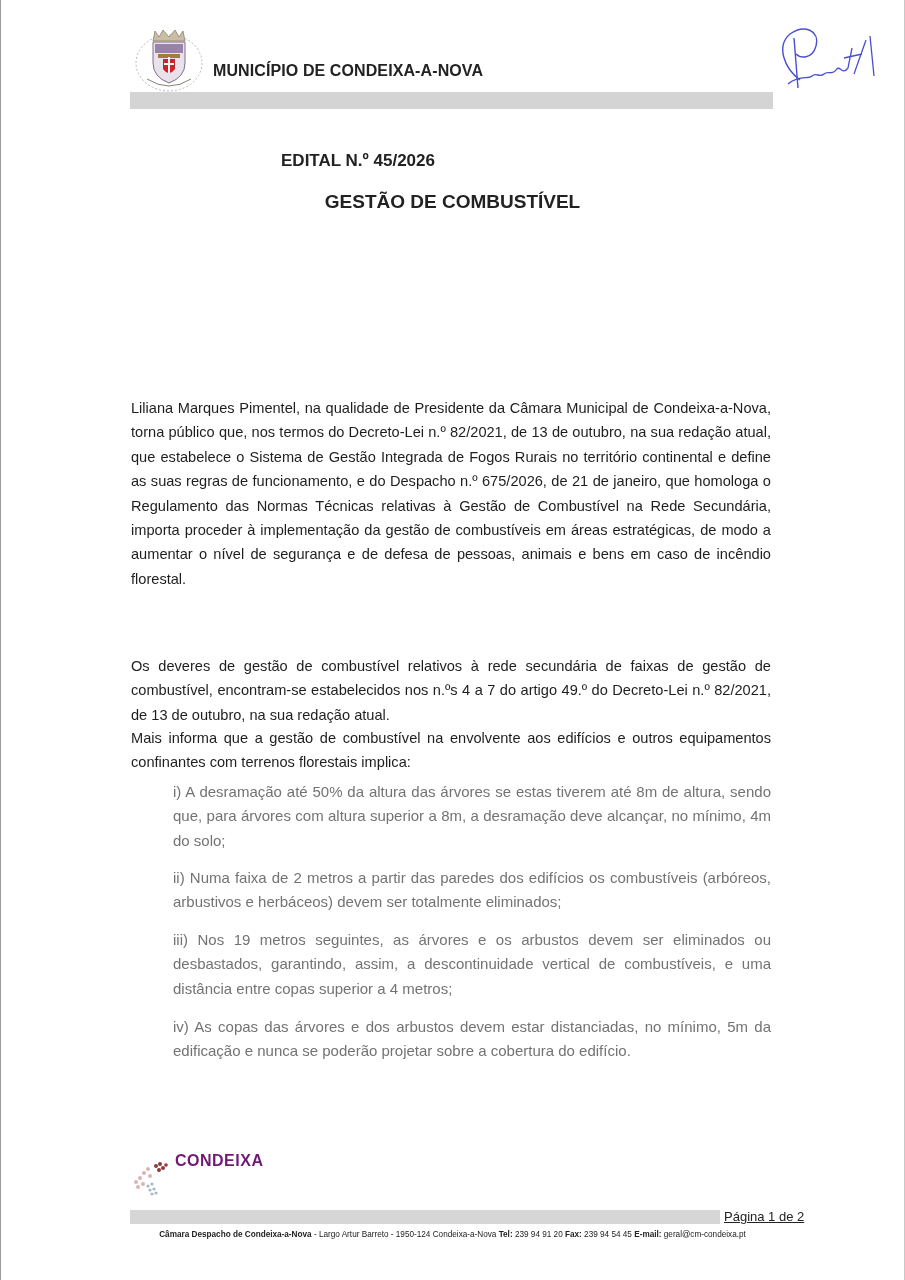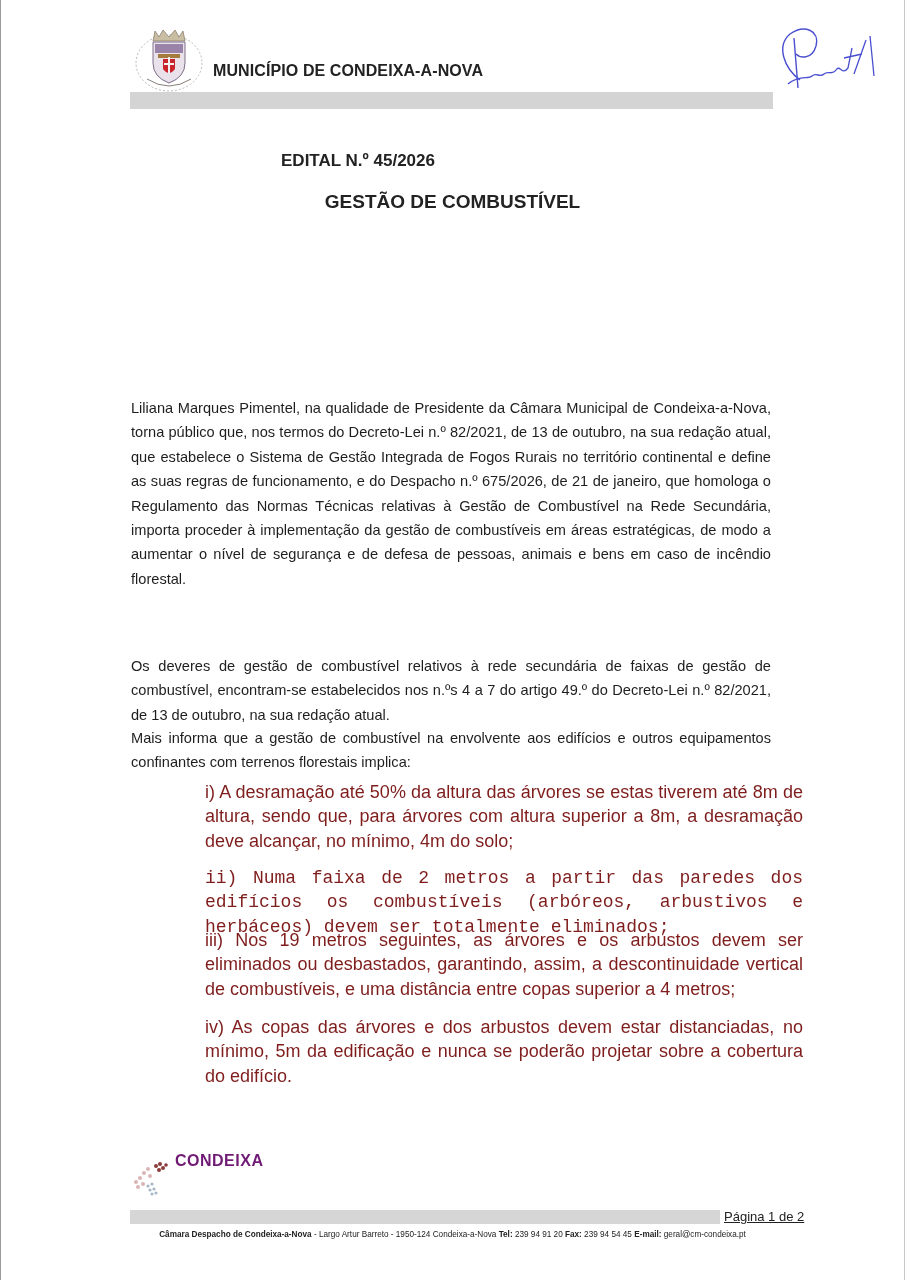--- a/index.html
+++ b/index.html
@@ -13,23 +13,23 @@
   .signature { position: absolute; left: 770px; top: 18px; width: 110px; height: 78px; }
 
   .edital { position: absolute; left: 0; width: 716px; text-align: center; top: 151px; font-size: 17px; font-weight: bold; color: #222; }
   .gestao { position: absolute; left: 0; width: 905px; text-align: center; top: 191px; font-size: 19px; font-weight: bold; color: #222; }
   .subtitle { position: absolute; left: 140px; width: 625px; text-align: center; top: 270px; font-size: 16px; font-weight: bold; line-height: 28px; color: #1f1f1f; }
 
   .body-text { position: absolute; left: 131px; width: 640px; font-size: 14.6px; line-height: 24.4px; text-align: justify; color: #1e1e1e; }
   .p1 { top: 396px; }
   .p2 { top: 654px; }
   .p3 { top: 715px; margin-top: 11px; }
-  .item { position: absolute; left: 173px; width: 598px; font-size: 18px; line-height: 24.4px; text-align: justify; color: #7f1d1d; margin-left: 32px; }
+  .item { position: absolute; left: 173px; width: 598px; font-size: 15px; line-height: 24.4px; text-align: justify; color: #737373; }
   .i1 { top: 780px; }
-  .i2 { top: 866px; font-family: Liberation Mono, monospace; }
+  .i2 { top: 866px; }
   .i3 { top: 928px; }
   .i4 { top: 1015px; }
 
   .footer-logo { position: absolute; left: 130px; top: 1160px; width: 140px; height: 44px; }
   .footer-logo-text { position: absolute; left: 175px; top: 1152px; font-size: 16px; letter-spacing: 0.5px; color: #701a75; font-weight: bold; }
   .ftr-band { position: absolute; left: 130px; top: 1210px; width: 590px; height: 14px; background: #d6d6d6; }
   .page-num { position: absolute; left: 724px; top: 1209px; font-size: 13px; text-decoration: underline; color: #222; }
   .addr { position: absolute; left: 0; width: 905px; text-align: center; top: 1230px; font-size: 8.2px; color: #222; white-space: nowrap; }
   .addr b { font-weight: bold; }
 </style>

